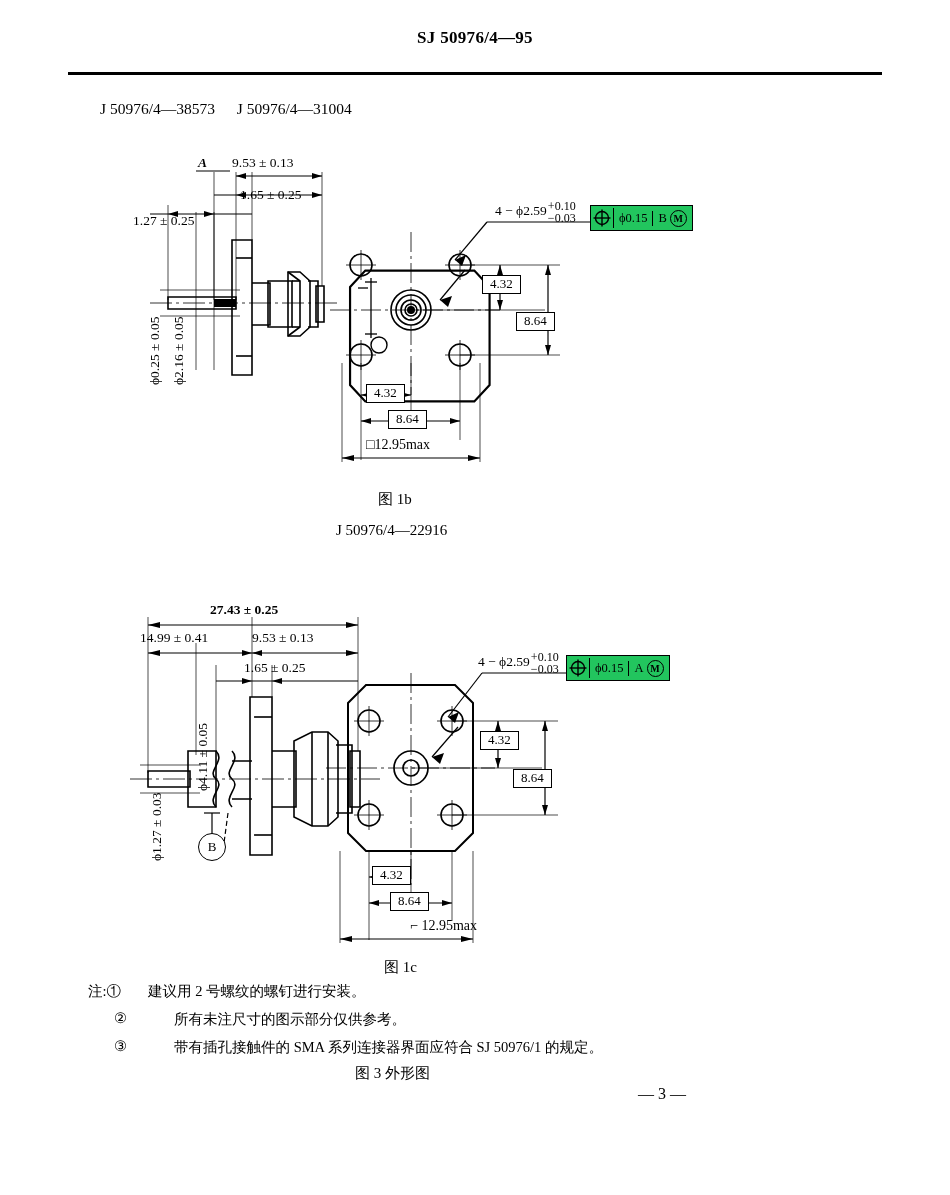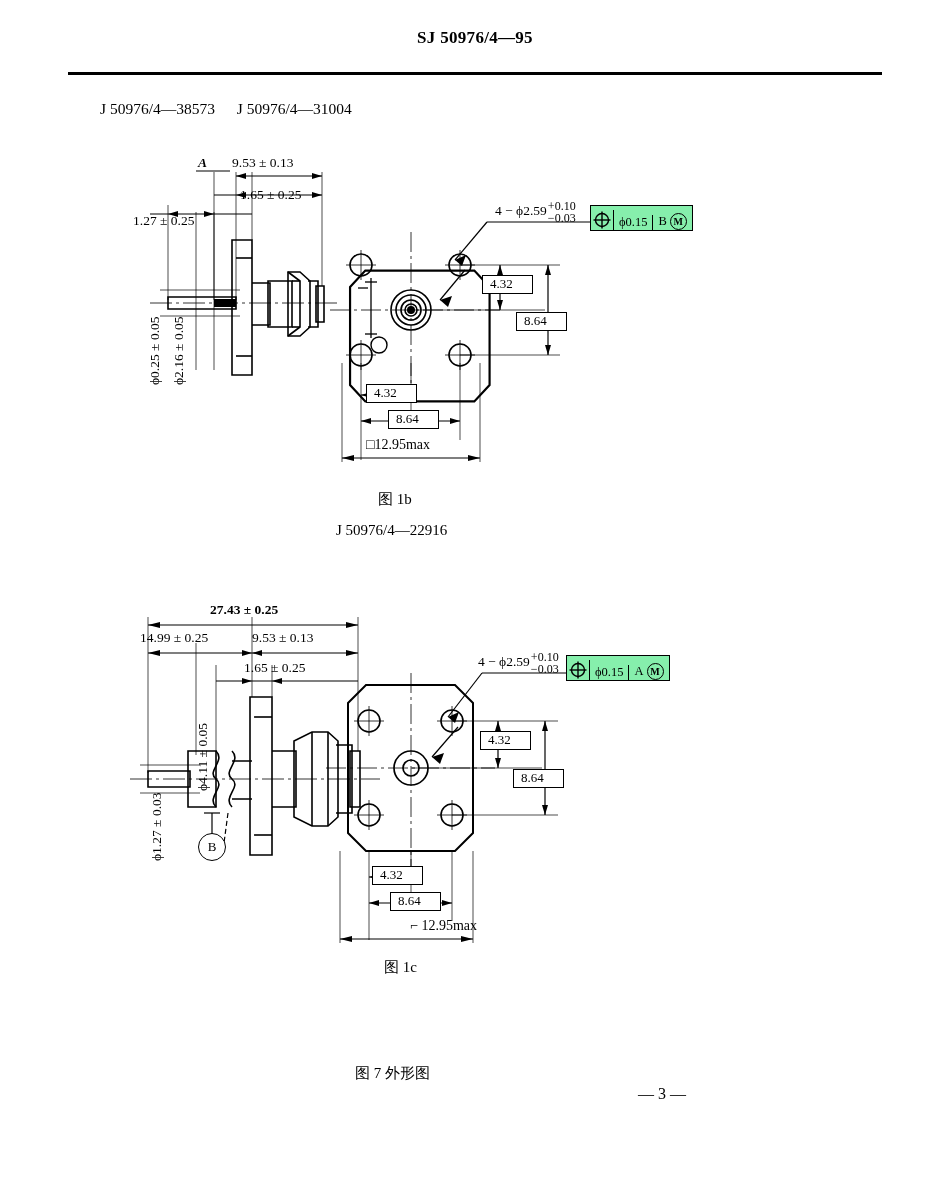--- a/index.html
+++ b/index.html
@@ -46,40 +46,40 @@
   }
   .lbl.ital { font-style: italic; font-weight: bold; }
   .vert {
     transform-origin: left top;
     transform: rotate(-90deg);
   }
   .boxdim {
     position: absolute;
     border: 1px solid #000;
     font-size: 13px;
-    padding: 1px 19px 2px 7px;
+    padding: 1px 7px 2px 7px;
     background: #fff;
     white-space: nowrap;
     line-height: 1.05;
   }
   .tol {
     display: inline-block;
     font-size: 12px;
     line-height: 1.02;
     vertical-align: middle;
     text-align: right;
     margin-left: 1px;
   }
 
   
   .fcf {
     position: absolute;
-    display: flex; align-items: flex-end;
+    display: flex; align-items: center;
     border: 1.5px solid #000;
-    background: #86efac;
+    background: #22c55e;
     height: 24px;
     font-size: 12.5px;
   }
   .fcf > div {
     display: flex; align-items: center; justify-content: center;
     padding: 0 5px;
     border-right: 1.5px solid #000;
   }
   .fcf > div:last-child { border-right: none; }
   .pos-sym {
@@ -473,21 +473,21 @@
         <polygon points="411,322 401,319 401,325"></polygon>
         <polygon points="369,348 379,345 379,351"></polygon>
         <polygon points="452,348 442,345 442,351"></polygon>
         <polygon points="340,384 352,381 352,387"></polygon>
         <polygon points="473,384 461,381 461,387"></polygon>
       </g>
     </svg>
 
     <div class="lbl" style="left:210px; top:48px; font-weight:bold;">27.43 ± 0.25</div>
 
-    <div class="lbl" style="left:140px; top:76px;">14.99 ± 0.25</div>
+    <div class="lbl" style="left:140px; top:76px;">14.99 ± 0.41</div>
 
     <div class="lbl" style="left:252px; top:76px;">9.53 ± 0.13</div>
 
     <div class="lbl" style="left:244px; top:106px;">1.65 ± 0.25</div>
 
     <div class="lbl vert" style="left:196px; top:236px;">ϕ4.11 ± 0.05</div>
 
     <div class="lbl vert" style="left:150px; top:306px;">ϕ1.27 ± 0.03</div>
 
     <div class="datum-bubble" style="left:198px; top:278px;">B</div>
@@ -517,18 +517,32 @@
     <div class="boxdim" style="left:390px; top:337px;">8.64</div>
 
     <div class="lbl" style="left:362px; top:364px; font-size:14px;margin-left:48px;">
       <span>⌐</span>
       <span>12.95max</span>
     </div>
   </div>
 
   <div class="figcap" style="left:384px; top:958px;">图 1c</div>
 
-
-  <div class="figcap" style="left:355px; top:1064px;">图 7    外形图</div>
+  <div class="notes" style="left:88px; top:982px;">
+    <div class="note-row">
+      <div class="note-key"><span>注:</span><span>①</span></div>
+      <div class="note-txt">建议用 2 号螺纹的螺钉进行安装。</div>
+    </div>
+    <div class="note-row">
+      <div class="note-key" style="padding-left:26px;">②</div>
+      <div class="note-txt">所有未注尺寸的图示部分仅供参考。</div>
+    </div>
+    <div class="note-row">
+      <div class="note-key" style="padding-left:26px;">③</div>
+      <div class="note-txt">带有插孔接触件的 SMA 系列连接器界面应符合 SJ 50976/1 的规定。</div>
+    </div>
+  </div>
+
+  <div class="figcap" style="left:355px; top:1064px;">图 3    外形图</div>
 
   <div class="pagenum" style="left:638px; top:1085px;">— 3 —</div>
 
 </div>
 
 </body></html>

